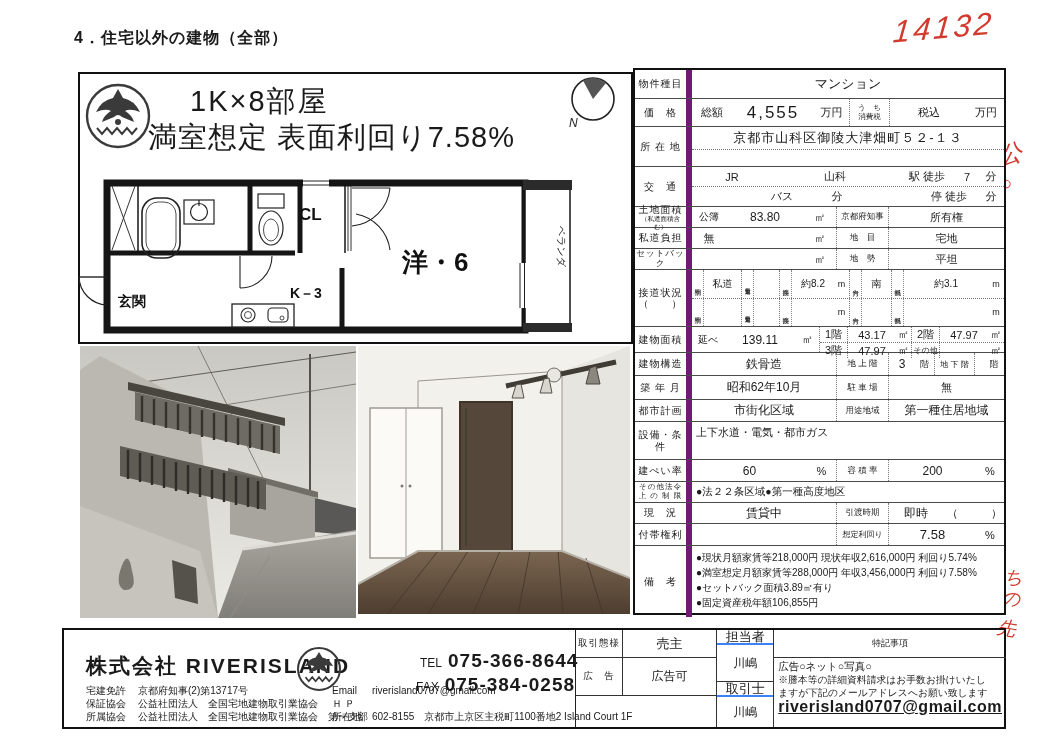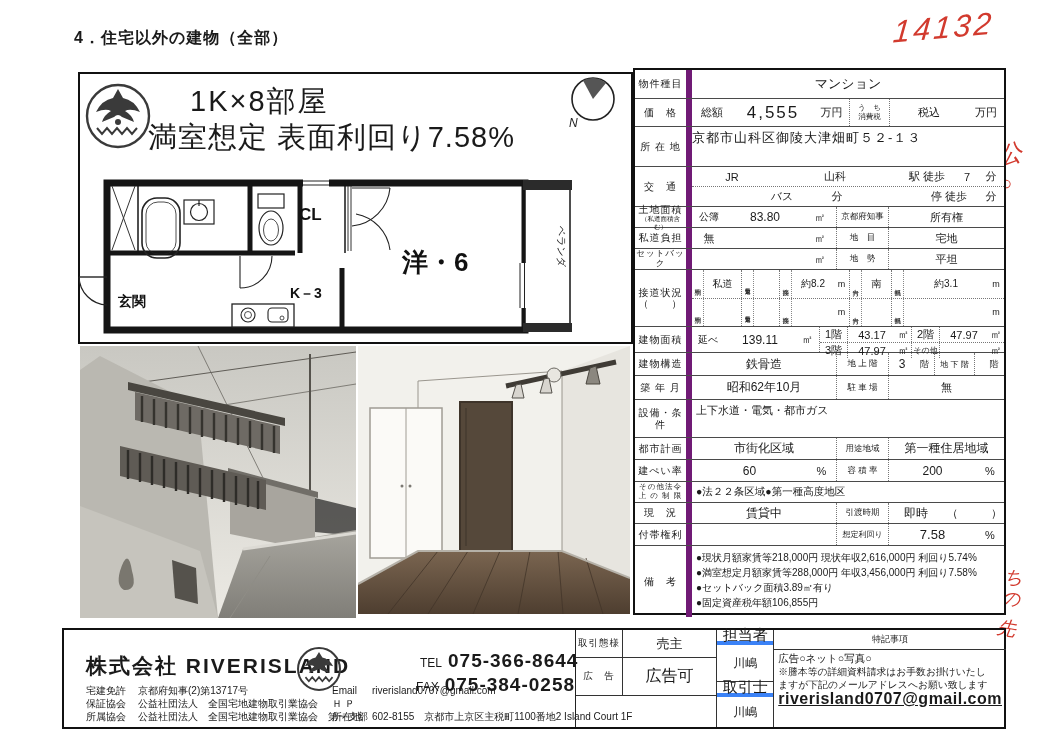--- a/index.html
+++ b/index.html
@@ -45,26 +45,26 @@
   .faxline{left:352px;top:44px;font-size:12px;}
   .faxline b{font-size:19px;letter-spacing:1px;margin-left:6px;}
   .lic{left:22px;top:54px;font-size:10px;line-height:13px;}
   .lic .lk{display:inline-block;width:52px;}
   .lic2{left:268px;top:54px;font-size:10px;line-height:13px;}
   .lic2 .lk{display:inline-block;width:40px;}
   .dtable{position:absolute;left:511px;top:0;width:431px;height:97px;border-left:1.5px solid #222;display:flex;}
   .dcolA{width:153px;display:flex;flex-direction:column;border-right:1px solid #333;}
   .drow{display:flex;border-bottom:1px solid #333;flex:0 0 auto;}
   .dk{width:47px;border-right:1px solid #333;font-size:9.5px;display:flex;align-items:center;justify-content:center;letter-spacing:1px;}
-  .dv{flex:1;display:flex;align-items:center;justify-content:center;font-size:16px;}
+  .dv{flex:1;display:flex;align-items:center;justify-content:center;font-size:12px;}
   .dcolB{width:62px;display:flex;flex-direction:column;border-right:1px solid #333;}
-  .bh{height:15px;border-bottom:4px solid #3b82f6;font-size:15px;display:flex;align-items:center;justify-content:center;}
+  .bh{height:15px;border-bottom:2px solid #3b82f6;font-size:13px;display:flex;align-items:center;justify-content:center;}
   .bv{display:flex;align-items:center;justify-content:center;font-size:12px;border-bottom:1px solid #333;}
   .dcolC{flex:1;display:flex;flex-direction:column;}
-  .ch{height:20px;border-bottom:1px solid #333;font-size:9px;display:flex;align-items:center;justify-content:center;}
+  .ch{height:28px;border-bottom:1px solid #333;font-size:9px;display:flex;align-items:center;justify-content:center;}
   .cb{padding:2px 4px;font-size:10.5px;line-height:13px;}
   .n2{font-size:9.8px;}
   .nmail{font-size:16px;font-weight:600;text-decoration:underline;letter-spacing:0.5px;margin-top:1px;}
   svg text{font-family:"Liberation Sans",sans-serif;}
 </style>
 </head>
 <body>
 
 <div id="sheet">
 
@@ -241,21 +241,21 @@
       <div class="c tiny dr" style="flex:0 0 40px">
         <span>う　ち</span>
         <span>消費税</span>
       </div>
       <div class="c" style="flex:0 0 78px">税込</div>
       <div class="c" style="flex:0 0 36px">万円</div>
     </div>
 
     <div class="prow" style="height:40px">
       <div class="lbl">所 在 地</div>
-      <div style="flex:1;display:flex;flex-direction:row">
+      <div style="flex:1;display:flex;flex-direction:column">
         <div class="c" style="height:22px;font-size:13px;letter-spacing:1px">京都市山科区御陵大津畑町５２-１３</div>
         <div class="dotb" style="height:0"></div>
         <div style="flex:1"></div>
       </div>
     </div>
 
     <div class="prow" style="height:40px">
       <div class="lbl">交　通</div>
       <div style="flex:1;display:flex;flex-direction:column">
         <div class="subrow dotb" style="height:20px">
@@ -378,30 +378,30 @@
       <div class="c" style="flex:0 0 20px;font-size:9px">階</div>
     </div>
 
     <div class="prow" style="height:24px">
       <div class="lbl">築 年 月</div>
       <div class="c dr" style="flex:0 0 145px;font-size:12px">昭和62年10月</div>
       <div class="c dr" style="flex:0 0 52px;font-size:8.5px">駐 車 場</div>
       <div class="c f1">無</div>
     </div>
 
-    <div class="prow" style="height:38px">
-      <div class="lbl">設備・条件</div>
-      <div class="cl" style="flex:1;align-items:flex-start;padding-top:3px;font-size:11px">上下水道・電気・都市ガス</div>
-    </div>
-
     <div class="prow" style="height:22px">
       <div class="lbl">都市計画</div>
       <div class="c dr" style="flex:0 0 145px;font-size:12px">市街化区域</div>
       <div class="c dr" style="flex:0 0 52px;font-size:8.5px">用途地域</div>
       <div class="c f1" style="font-size:12px">第一種住居地域</div>
+    </div>
+
+    <div class="prow" style="height:38px">
+      <div class="lbl">設備・条件</div>
+      <div class="cl" style="flex:1;align-items:flex-start;padding-top:3px;font-size:11px">上下水道・電気・都市ガス</div>
     </div>
 
     <div class="prow" style="height:22px">
       <div class="lbl">建ぺい率</div>
       <div class="c" style="flex:0 0 115px;font-size:12px">60</div>
       <div class="c dr" style="flex:0 0 30px">%</div>
       <div class="c dr" style="flex:0 0 52px;font-size:8.5px">容 積 率</div>
       <div class="c f1" style="font-size:12px">200</div>
       <div class="c" style="flex:0 0 28px">%</div>
     </div>

